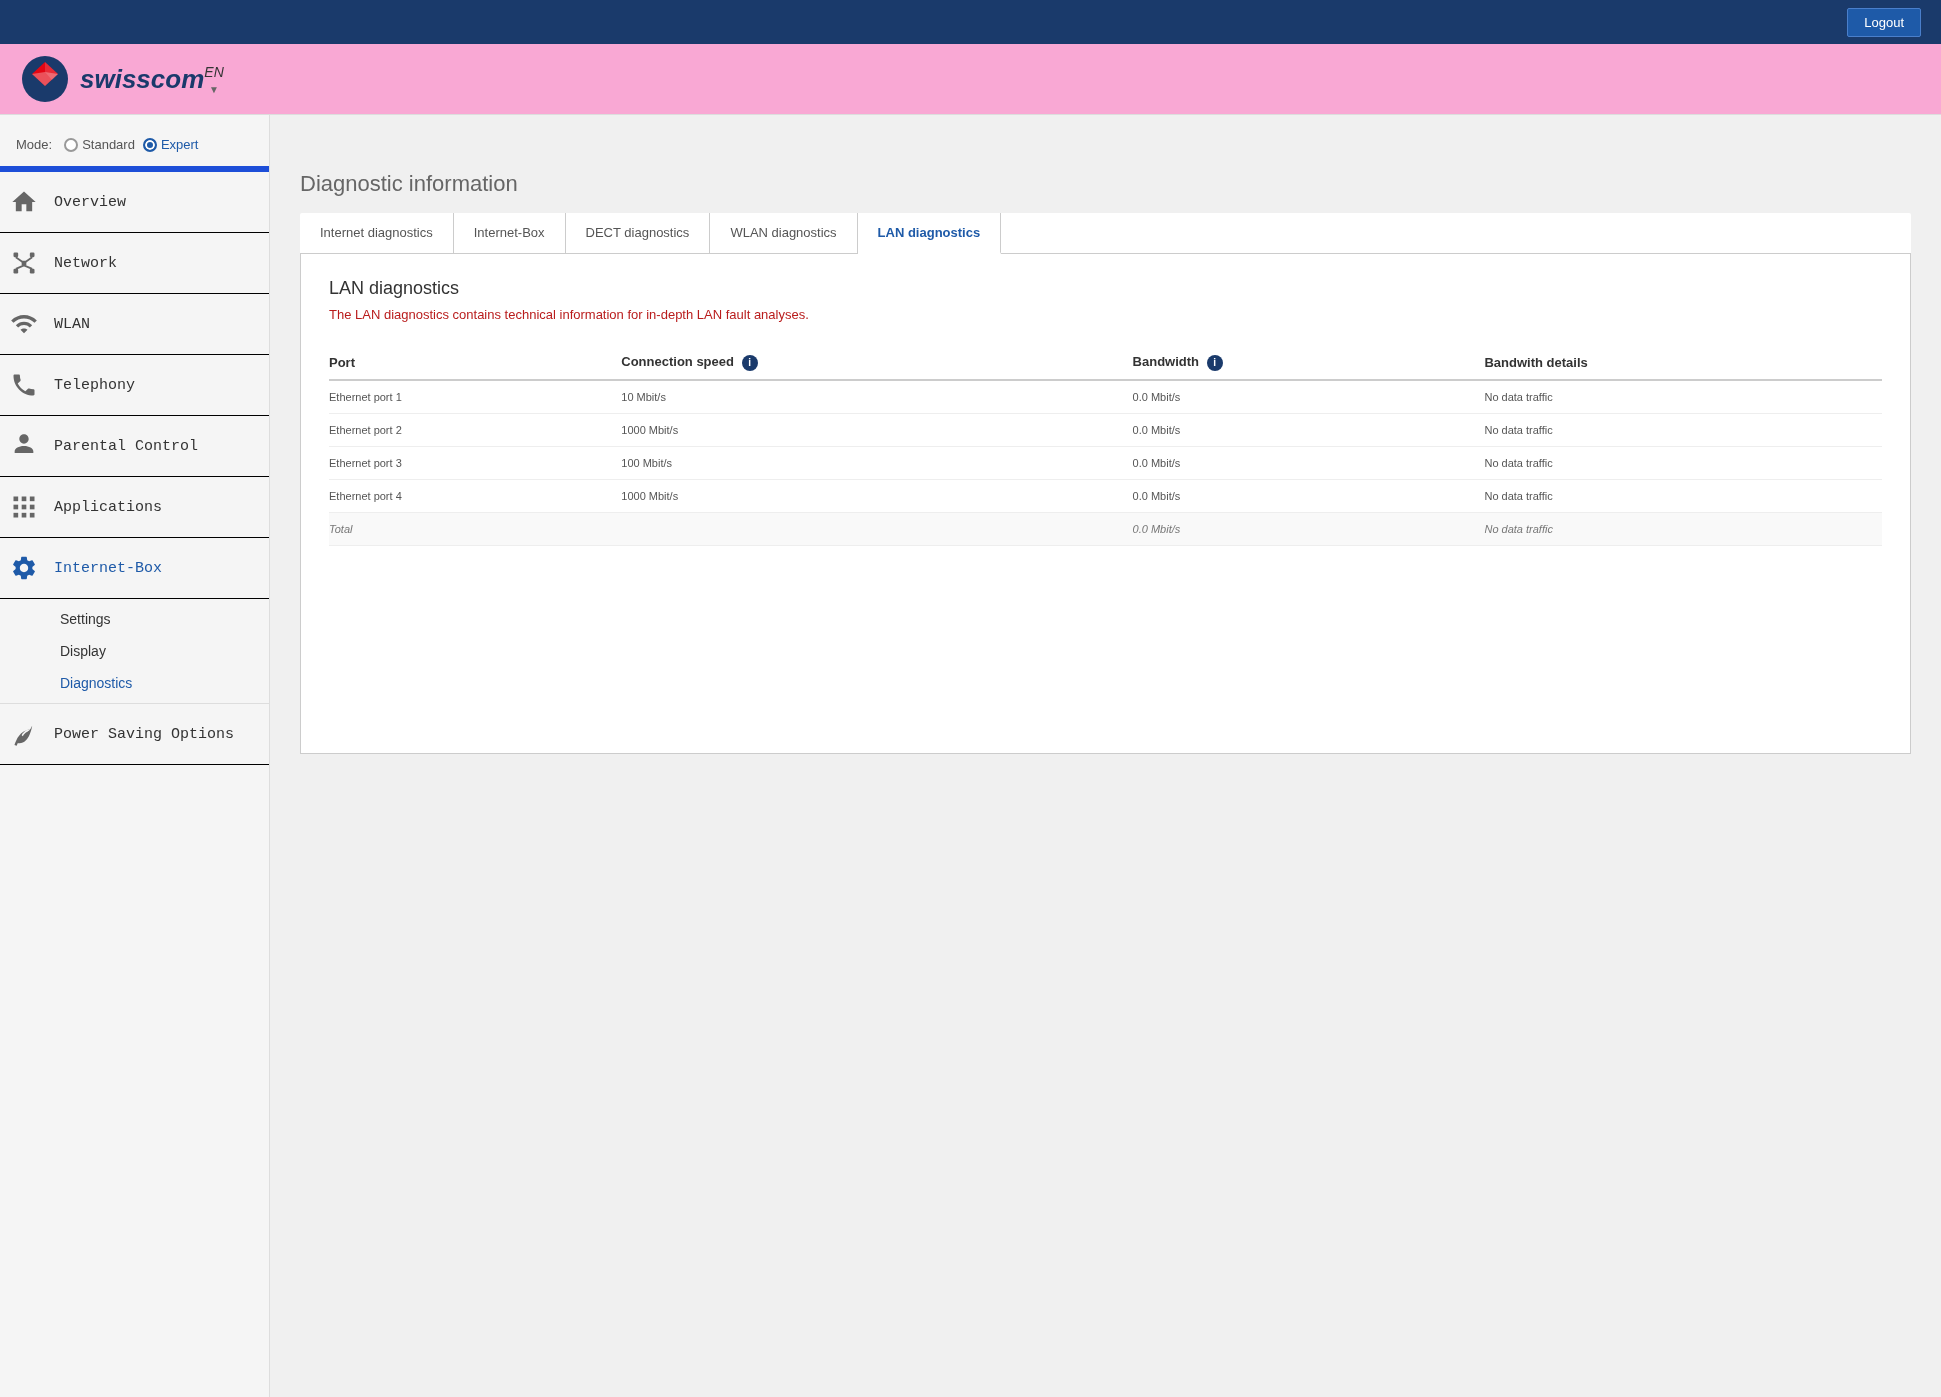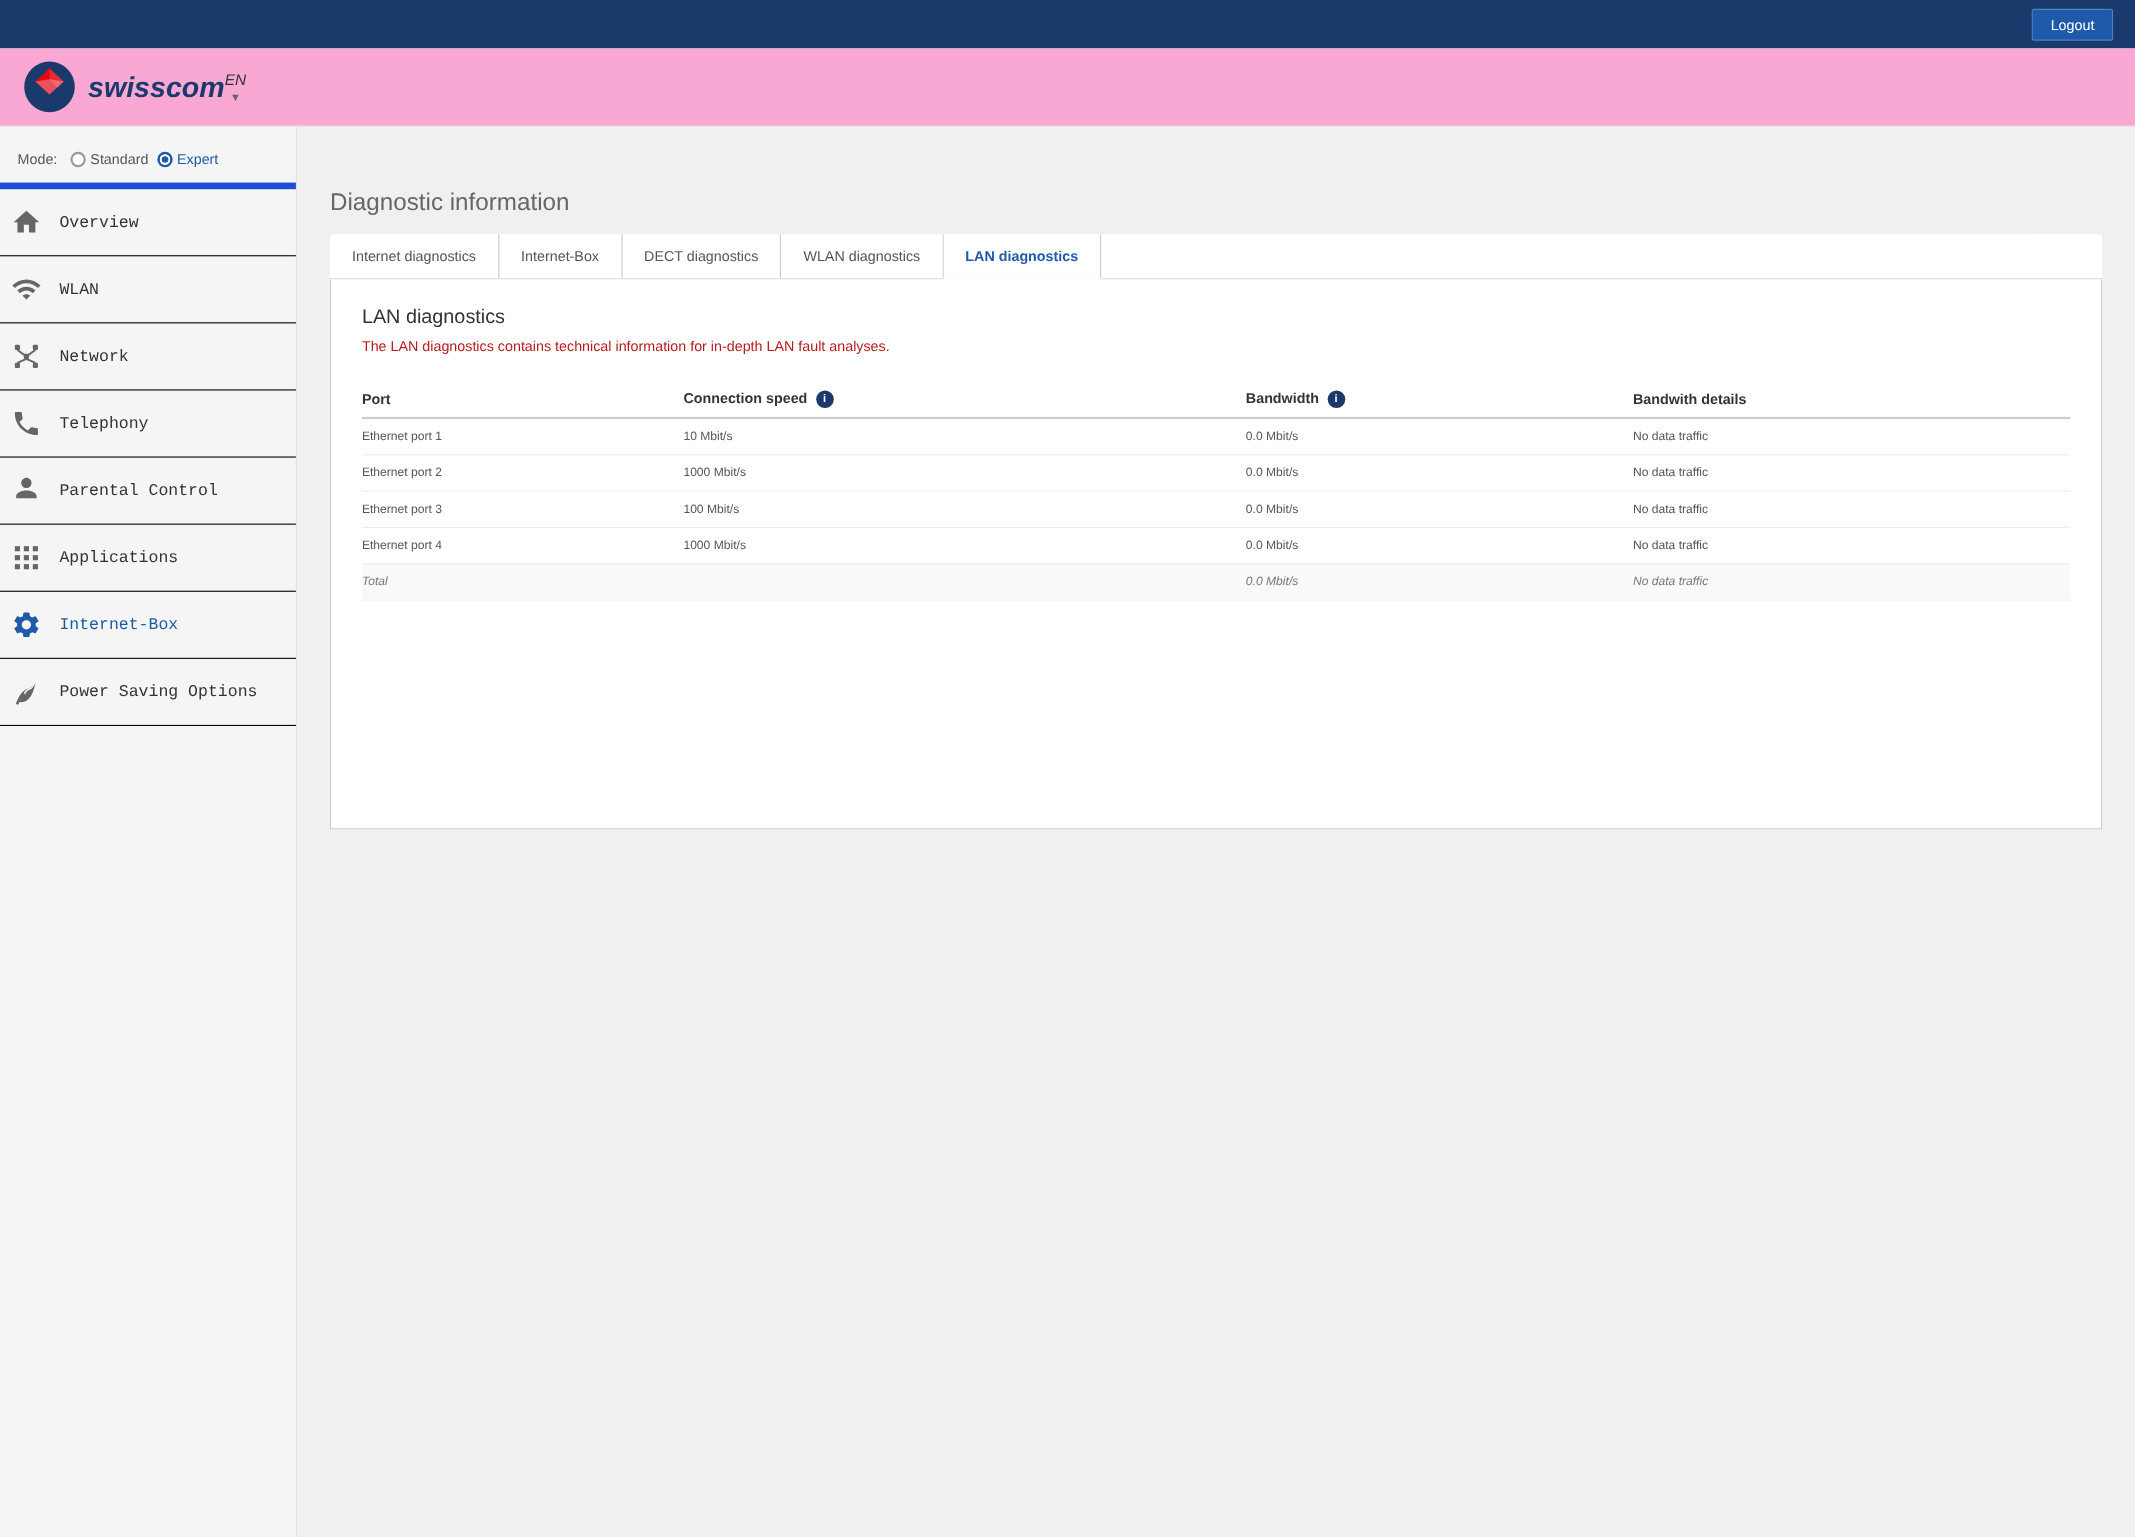--- a/index.html
+++ b/index.html
@@ -283,46 +283,46 @@
         <svg viewBox="0 0 24 24" xmlns="http://www.w3.org/2000/svg">
           <path d="M10 20v-6h4v6h5v-8h3L12 3 2 12h3v8z"></path>
         </svg>
       </div>
       <span>Overview</span>
     </div>
 
     <div class="nav-item">
       <div class="nav-icon">
         <svg viewBox="0 0 24 24" xmlns="http://www.w3.org/2000/svg">
-          <path d="M1 9l2 2c5-5 13-5 18 0l2-2C16.9 2.7 7.1 2.7 1 9zm8 8l3 3 3-3c-1.7-1.6-4.3-1.6-6 0zm-4-4l2 2c2.8-2.8 7.2-2.8 10 0l2-2C15.1 9.1 8.9 9.1 5 13z"></path>
-        </svg>
-      </div>
-      <span>WLAN</span>
-    </div>
-
-    <div class="nav-item">
-      <div class="nav-icon">
-        <svg viewBox="0 0 24 24" xmlns="http://www.w3.org/2000/svg">
           <rect x="3" y="3" width="4" height="4" rx="1"></rect>
           <rect x="17" y="3" width="4" height="4" rx="1"></rect>
           <rect x="10" y="10" width="4" height="4" rx="1"></rect>
           <rect x="3" y="17" width="4" height="4" rx="1"></rect>
           <rect x="17" y="17" width="4" height="4" rx="1"></rect>
           <line x1="5" y1="7" x2="12" y2="12" stroke="#666" stroke-width="1.5"></line>
           <line x1="19" y1="7" x2="12" y2="12" stroke="#666" stroke-width="1.5"></line>
           <line x1="5" y1="17" x2="12" y2="14" stroke="#666" stroke-width="1.5"></line>
           <line x1="19" y1="17" x2="12" y2="14" stroke="#666" stroke-width="1.5"></line>
         </svg>
       </div>
       <span>Network</span>
     </div>
 
     <div class="nav-item">
       <div class="nav-icon">
         <svg viewBox="0 0 24 24" xmlns="http://www.w3.org/2000/svg">
+          <path d="M1 9l2 2c5-5 13-5 18 0l2-2C16.9 2.7 7.1 2.7 1 9zm8 8l3 3 3-3c-1.7-1.6-4.3-1.6-6 0zm-4-4l2 2c2.8-2.8 7.2-2.8 10 0l2-2C15.1 9.1 8.9 9.1 5 13z"></path>
+        </svg>
+      </div>
+      <span>WLAN</span>
+    </div>
+
+    <div class="nav-item">
+      <div class="nav-icon">
+        <svg viewBox="0 0 24 24" xmlns="http://www.w3.org/2000/svg">
           <path d="M6.6 10.8c1.4 2.8 3.8 5.1 6.6 6.6l2.2-2.2c.3-.3.7-.4 1-.2 1.1.4 2.3.6 3.6.6.6 0 1 .4 1 1V20c0 .6-.4 1-1 1-9.4 0-17-7.6-17-17 0-.6.4-1 1-1h3.5c.6 0 1 .4 1 1 0 1.3.2 2.5.6 3.6.1.3 0 .7-.2 1L6.6 10.8z"></path>
         </svg>
       </div>
       <span>Telephony</span>
     </div>
 
     <div class="nav-item">
       <div class="nav-icon">
         <svg viewBox="0 0 24 24" xmlns="http://www.w3.org/2000/svg">
           <path d="M12 2C9.8 2 8 3.8 8 6s1.8 4 4 4 4-1.8 4-4-1.8-4-4-4zm0 10c-4.4 0-8 2-8 4.5V18h16v-1.5c0-2.5-3.6-4.5-8-4.5z"></path>
@@ -349,20 +349,25 @@
       <span>Applications</span>
     </div>
 
     <div class="nav-item active">
       <div class="nav-icon">
         <svg viewBox="0 0 24 24" xmlns="http://www.w3.org/2000/svg" style="fill:#1e5aa8">
           <path d="M19.14 12.94c.04-.3.06-.61.06-.94s-.02-.64-.07-.94l2.03-1.58c.18-.14.23-.41.12-.61l-1.92-3.32c-.12-.22-.37-.29-.59-.22l-2.39.96c-.5-.38-1.03-.7-1.62-.94l-.36-2.54c-.04-.24-.24-.41-.48-.41h-3.84c-.24 0-.43.17-.47.41l-.36 2.54c-.59.24-1.13.57-1.62.94l-2.39-.96c-.22-.08-.47 0-.59.22L2.74 8.87c-.12.21-.08.47.12.61l2.03 1.58c-.05.3-.09.63-.09.94s.02.64.07.94l-2.03 1.58c-.18.14-.23.41-.12.61l1.92 3.32c.12.22.37.29.59.22l2.39-.96c.5.38 1.03.7 1.62.94l.36 2.54c.05.24.24.41.48.41h3.84c.24 0 .44-.17.47-.41l.36-2.54c.59-.24 1.13-.56 1.62-.94l2.39.96c.22.08.47 0 .59-.22l1.92-3.32c.12-.22.07-.47-.12-.61l-2.01-1.58zM12 15.6c-1.98 0-3.6-1.62-3.6-3.6s1.62-3.6 3.6-3.6 3.6 1.62 3.6 3.6-1.62 3.6-3.6 3.6z"></path>
         </svg>
       </div>
       <span style="color:#1e5aa8">Internet-Box</span>
+    </div>
+    <div class="sub-menu">
+      <span class="sub-item">Settings</span>
+      <span class="sub-item">Display</span>
+      <span class="sub-item active" style="color:#1e5aa8">Diagnostics</span>
     </div>
 
     <div class="nav-item">
       <div class="nav-icon">
         <svg viewBox="0 0 24 24" xmlns="http://www.w3.org/2000/svg">
           <path d="M17 8C8 10 5.9 16.17 3.82 21.34L5.71 22l1-2.3A4.49 4.49 0 008 20c9 0 11-15 11-15C17 9.17 16 9.5 15 10c-1.86.71-3.43 2.29-4 4l-1-1c1.5-3 5-5 7-5z"></path>
         </svg>
       </div>
       <span>Power Saving Options</span>
     </div>

